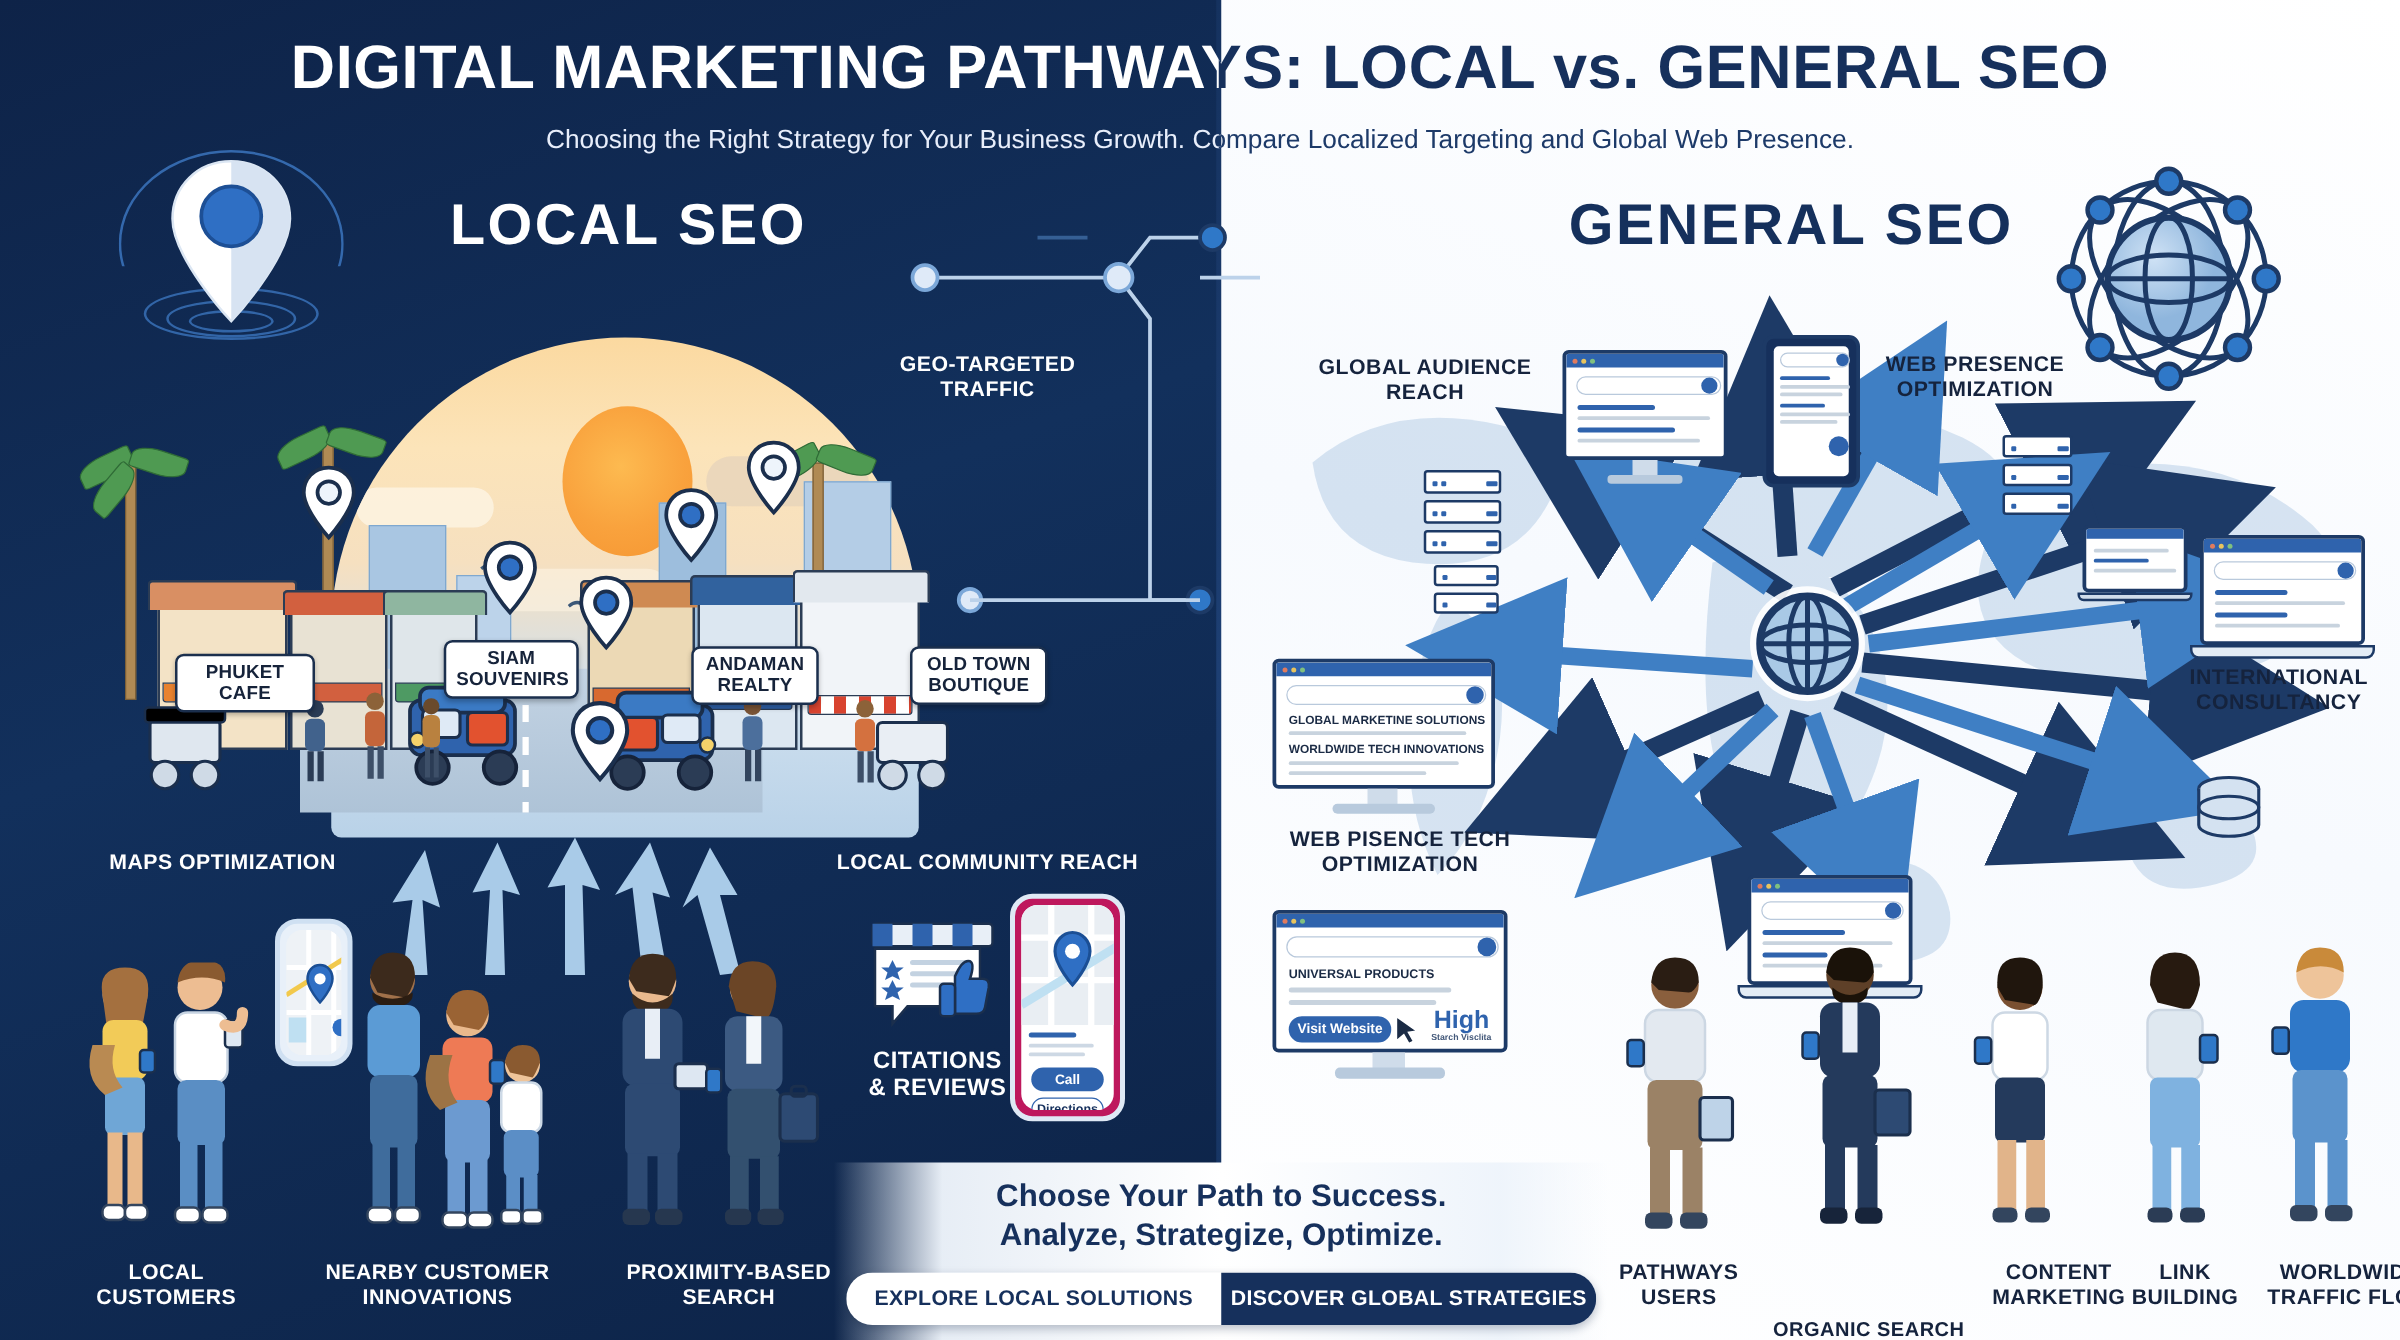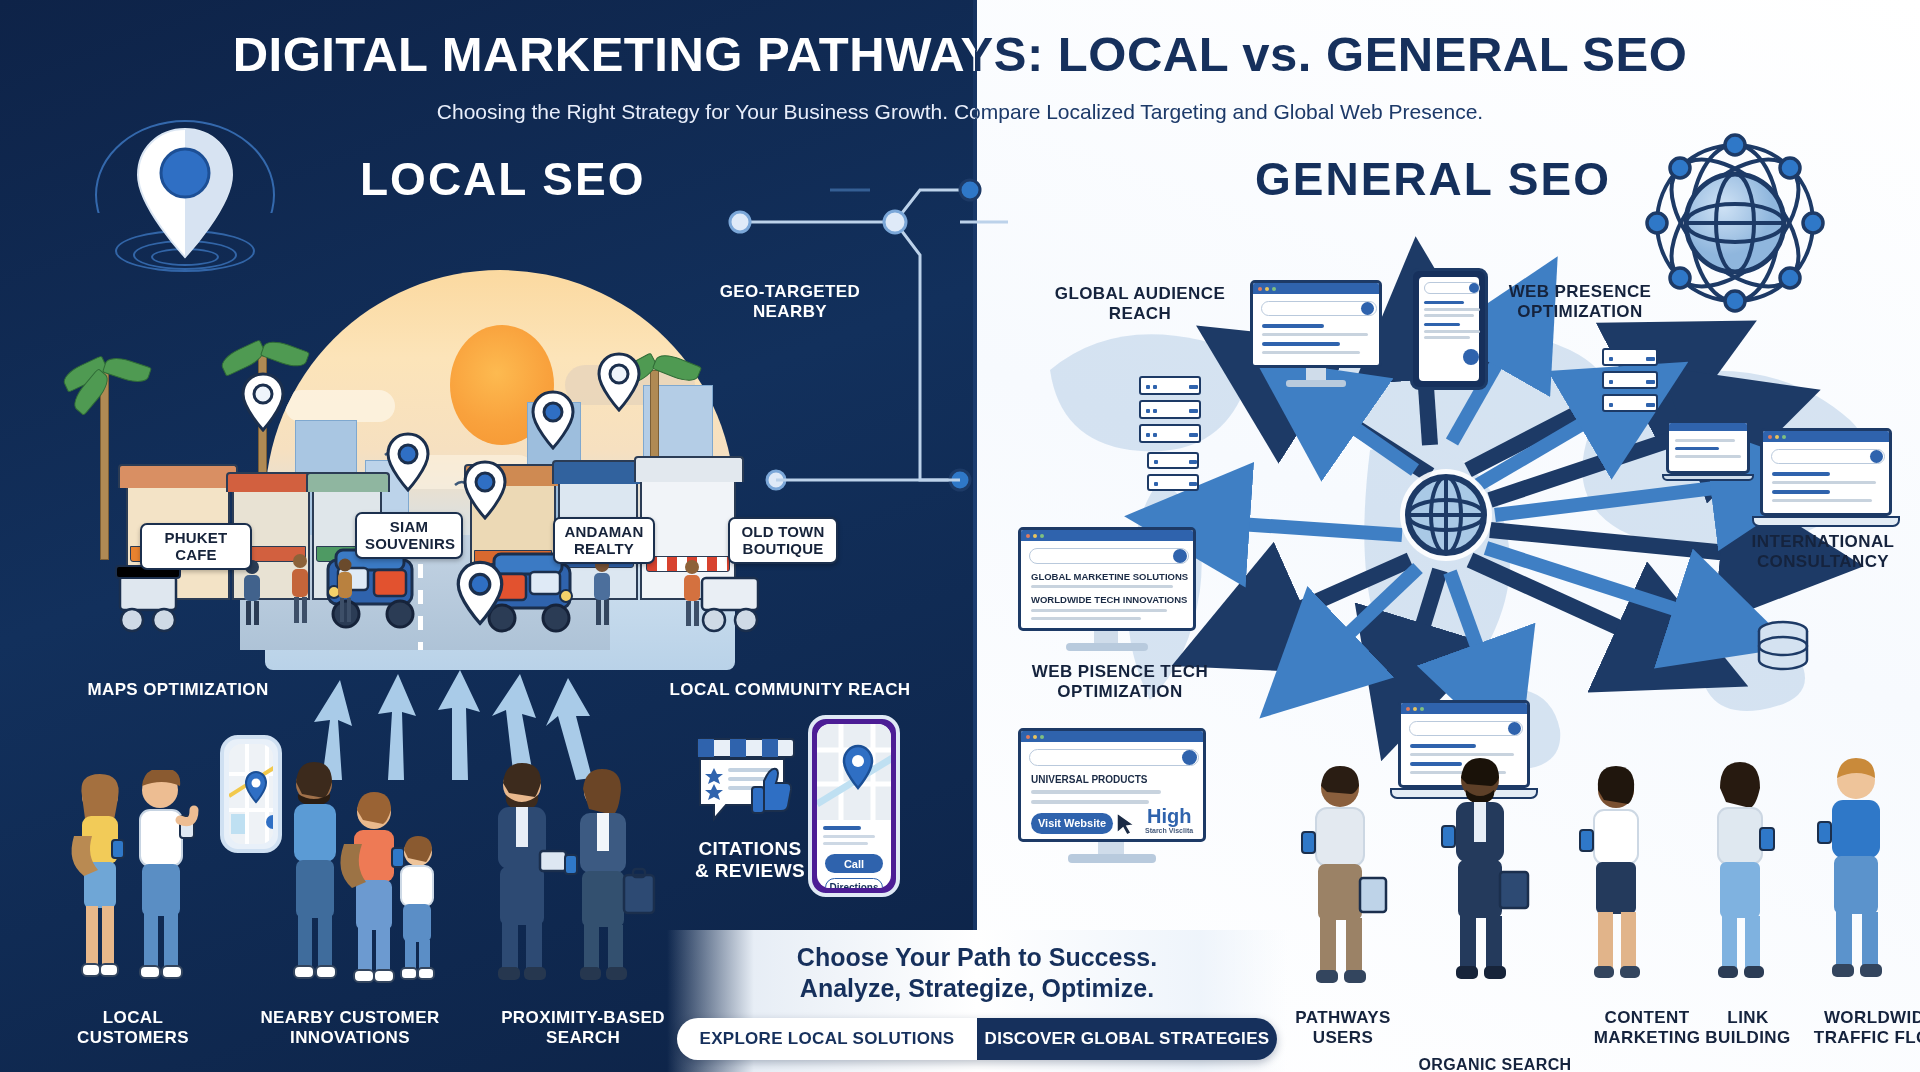--- a/index.html
+++ b/index.html
@@ -141,21 +141,21 @@
   }
   .cap-light { color: #ffffff; }
   .cap-dark { color: #15233d; }
 
   
   .up-arrows { position: absolute; left: 300px; top: 660px; width: 300px; height: 120px; }
 
   
   .phone-frame {
     position: absolute; border: 4px solid #dfe9f5; border-radius: 18px;
-    background: #4c1d95;
+    background: #be185d;
   }
   .phone-screen { position: absolute; inset: 5px; border-radius: 13px; overflow: hidden; background: #fff; }
 
   
   .cit-card { position: absolute; left: 690px; top: 735px; width: 112px; height: 96px; }
 
   
   .world-map { position: absolute; left: 1010px; top: 250px; width: 880px; height: 560px; opacity: .55; }
 
   
@@ -437,21 +437,21 @@
     <circle cx="23" cy="22" r="9" fill="#2f6fc4" stroke="#1b2f4d" stroke-width="3"></circle>
   </svg>
 
   <div class="biz-label" style="left:140px;top:523px;width:112px;">PHUKET CAFE</div>
   <div class="biz-label" style="left:355px;top:512px;width:108px;">SIAM SOUVENIRS</div>
   <div class="biz-label" style="left:553px;top:517px;width:102px;">ANDAMAN REALTY</div>
   <div class="biz-label" style="left:728px;top:517px;width:110px;">OLD TOWN BOUTIQUE</div>
 
   <div class="cap cap-light" style="left:690px;top:282px;width:200px;font-size:17px;">
     <div>GEO-TARGETED</div>
-    <div>NEARBY</div>
+    <div>TRAFFIC</div>
   </div>
 
   <div class="cap cap-light" style="left:68px;top:680px;width:220px;font-size:17px;">MAPS OPTIMIZATION</div>
   <div class="cap cap-light" style="left:655px;top:680px;width:270px;font-size:17px;">LOCAL COMMUNITY REACH</div>
 
   <svg class="up-arrows" viewBox="0 0 300 120">
     <g fill="#a9cbe8">
       <path d="M22 120 L30 60 L14 62 L40 20 L52 66 L38 60 L42 120 Z"></path>
       <path d="M88 120 L92 52 L78 54 L98 14 L116 56 L102 52 L104 120 Z"></path>
       <path d="M152 120 L152 48 L138 50 L160 10 L180 52 L166 48 L168 120 Z"></path>

